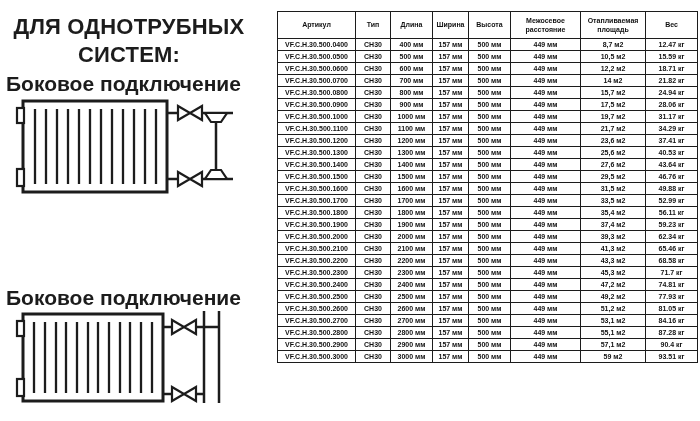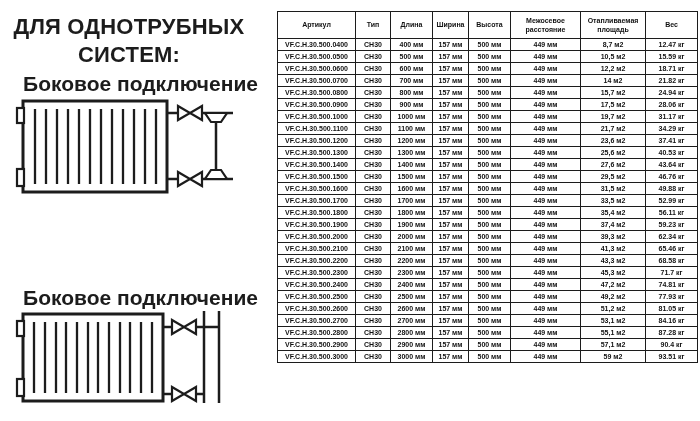--- a/index.html
+++ b/index.html
@@ -24,21 +24,21 @@
     font-size: 22px;
     font-weight: 700;
     line-height: 1.25;
     color: #1c1c1c;
     letter-spacing: 0.2px;
   }
   .scheme-subtitle {
     position: absolute;
     left: 6px;
     width: 252px;
-    text-align: right;
+    text-align: left;
     font-size: 21px;
     font-weight: 700;
     color: #1c1c1c;
     white-space: nowrap;
   }
   .title-1 { top: 13px; }
   .subtitle-1 { top: 72px; }
   .diagram-1 { position: absolute; left: 0; top: 98px; }
   .title-2 { top: 229px; }
   .subtitle-2 { top: 286px; }

